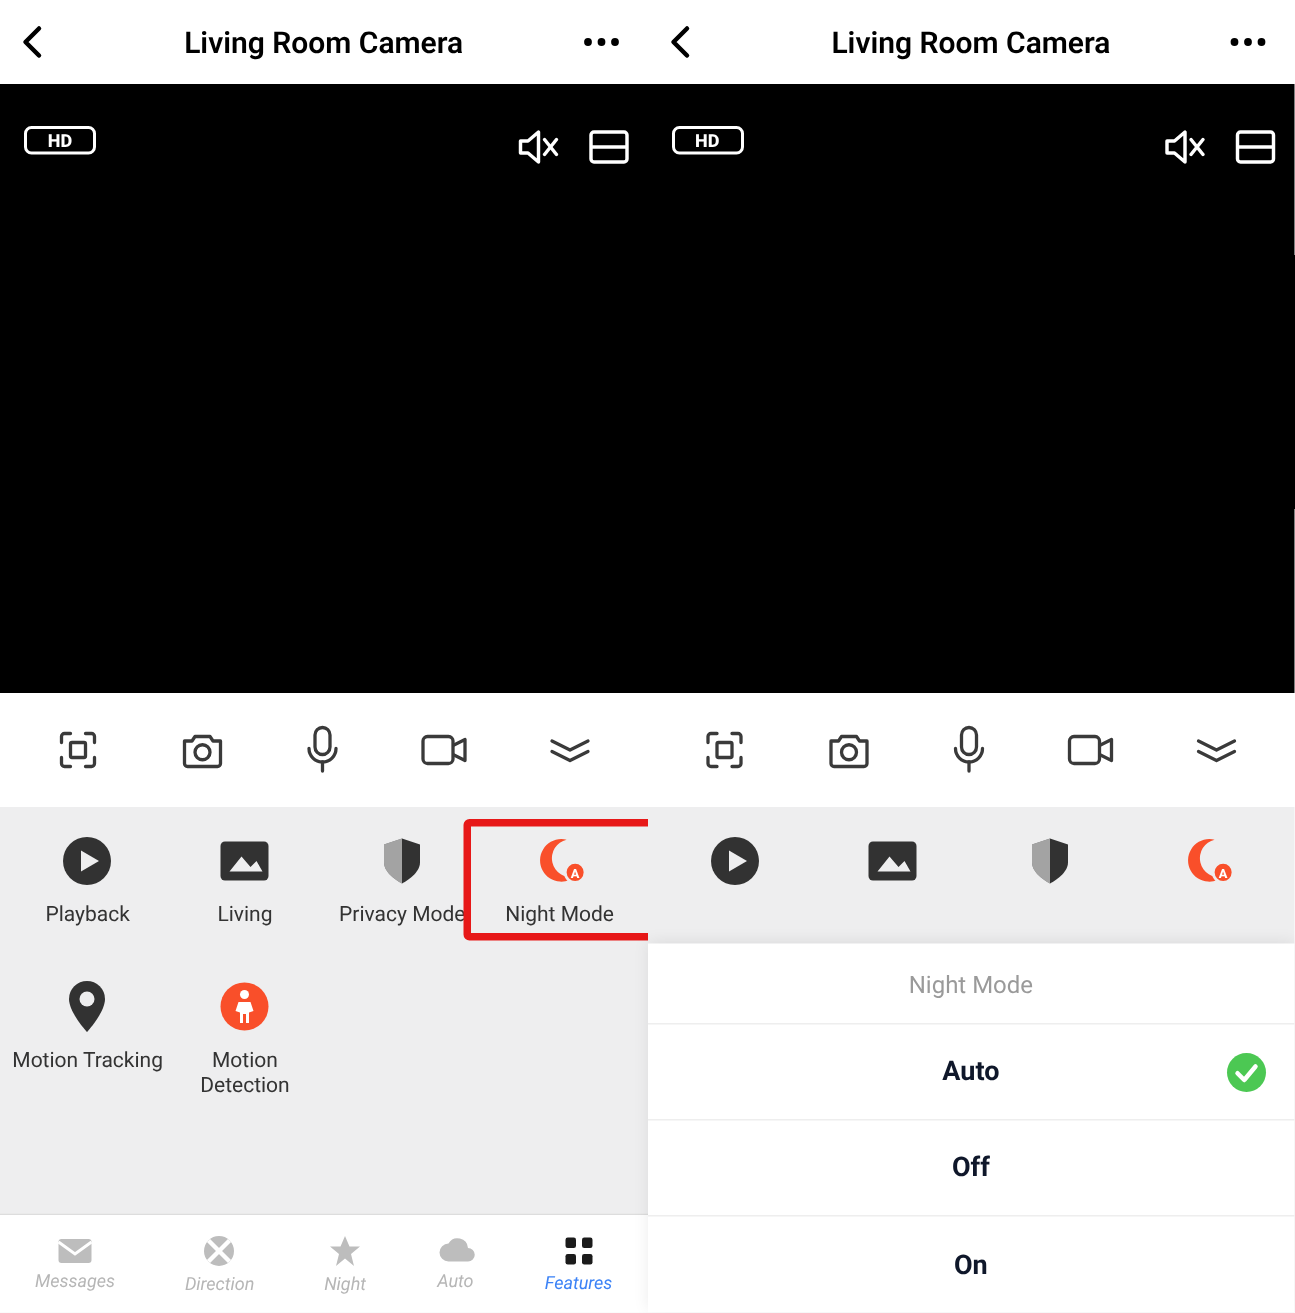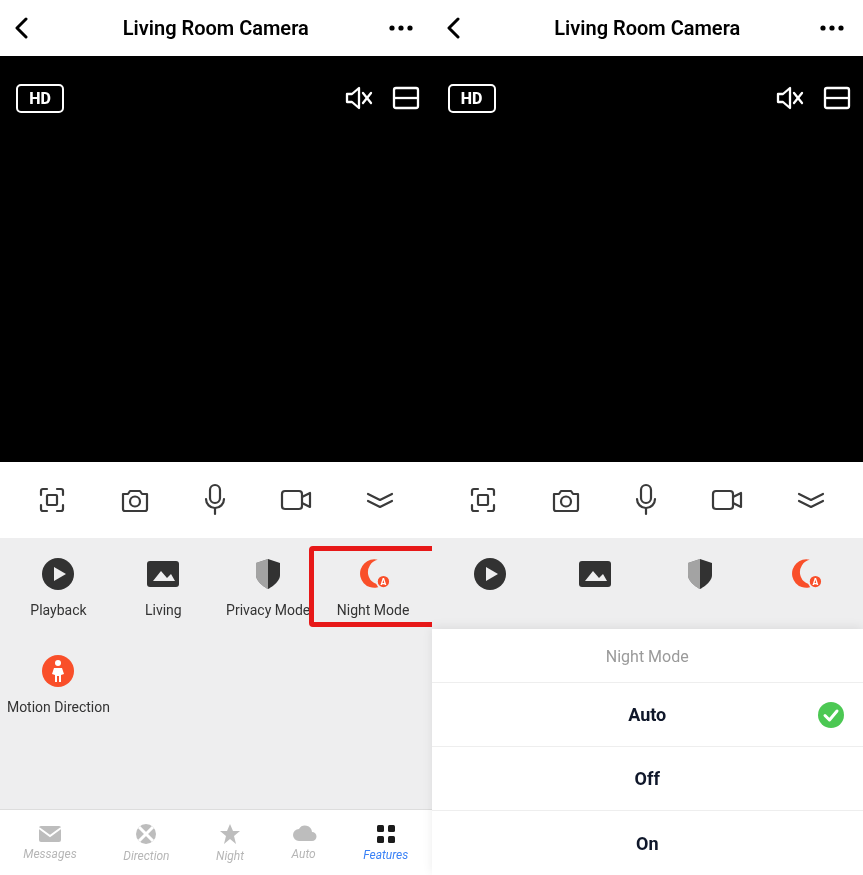--- a/index.html
+++ b/index.html
@@ -47,25 +47,25 @@
   }
   .video {
     height: 406px;
     background: #000;
     position: relative;
     color: #fff;
   }
   .hd-badge {
     position: absolute;
     top: 28px; left: 16px;
-    width: 48px; height: 29px;
+    width: 48px; height: 19px;
     border: 2.5px solid #fff;
     border-radius: 5px;
     display:flex; align-items:center; justify-content:center;
-    font-weight:800; font-size:16px;
+    font-weight:800; font-size:12px;
   }
   .top-icons {
     position:absolute; top:28px; right:12px; display:flex; gap:18px; align-items:center;
   }
   .quick-bar {
     height: 76px;
     background:#fff;
     display:flex; align-items:center; justify-content:space-around;
     padding: 0 10px;
   }
@@ -236,27 +236,36 @@
               <svg width="38" height="34" viewBox="0 0 38 34">
                 <path d="M24 2 A15 15 0 1 0 30 28 A12 12 0 0 1 24 2 Z" fill="#F94F2A"></path>
                 <circle cx="30" cy="25" r="7" fill="#F94F2A" stroke="#EEEEEF" stroke-width="2"></circle>
                 <text x="30" y="29" font-size="9" font-weight="800" fill="#fff" text-anchor="middle">A</text>
               </svg>
             </div>
           <div class="feat-label">Night Mode</div>
         </div>
         <div class="feat-item">
           <div class="feat-icon">
+              <svg width="30" height="38" viewBox="0 0 30 38">
+                <path d="M15 2a12 12 0 00-12 12c0 9 12 22 12 22s12-13 12-22A12 12 0 0015 2z" fill="#323232"></path>
+                <circle cx="15" cy="14" r="5" fill="#EEEEEF"></circle>
+              </svg>
+            </div>
+          <div class="feat-label">Motion Tracking</div>
+        </div>
+        <div class="feat-item">
+          <div class="feat-icon">
               <svg width="36" height="36" viewBox="0 0 36 36">
                 <circle cx="18" cy="18" r="16" fill="#F94F2A"></circle>
                 <circle cx="18" cy="10" r="3" fill="#fff"></circle>
                 <path d="M14 15h8l2 6-3 1v7h-2v-6h-2v6h-2v-7l-3-1z" fill="#fff"></path>
               </svg>
             </div>
-          <div class="feat-label">Motion Direction</div>
+          <div class="feat-label">Motion Detection</div>
         </div>
       </div>
     </div>
 
     <div class="bottom-nav">
       <div class="nav-item">
           <svg width="24" height="18" viewBox="0 0 24 18">
             <rect x="1" y="1" width="22" height="16" rx="2" fill="#bdbdbd"></rect>
             <polyline points="1,3 12,11 23,3" fill="none" stroke="#fff" stroke-width="2"></polyline>
           </svg>

